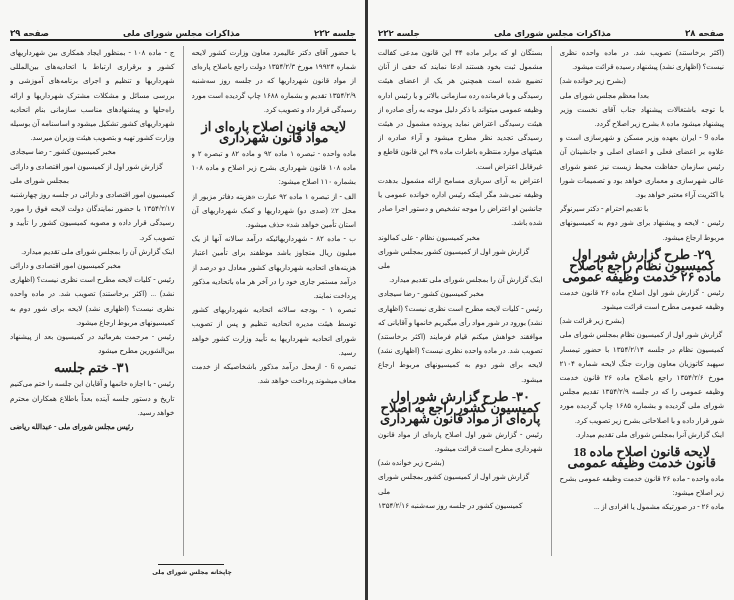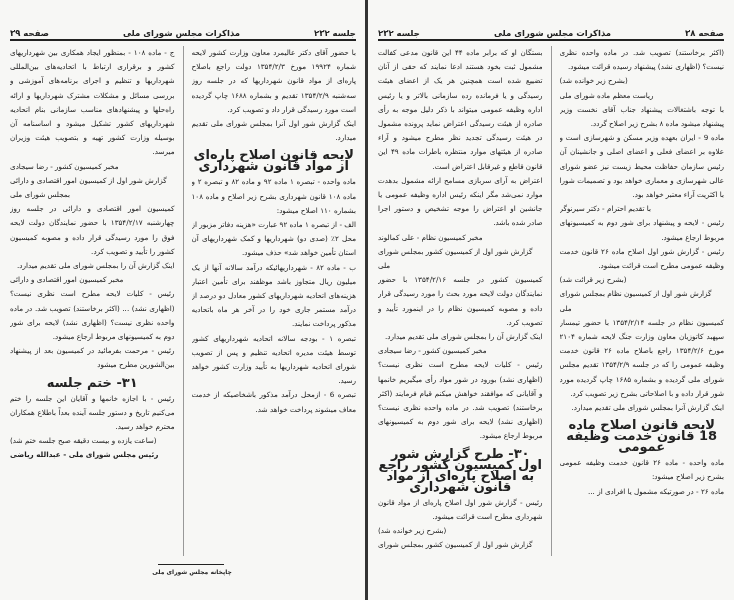--- a/index.html
+++ b/index.html
@@ -8,100 +8,98 @@
   .page{position:absolute;top:0;height:600px;background:#f7f7f5;overflow:hidden;}
   .page.left{left:0;width:366px;}
   .page.right{left:368px;width:366px;}
   .gutter{position:absolute;left:365px;top:0;width:3px;height:600px;background:#333;}
   .header{position:absolute;top:24px;left:10px;right:10px;height:14px;
           border-bottom:2px solid #222;display:flex;justify-content:space-between;align-items:flex-end;
           font-size:8.5px;font-weight:bold;direction:rtl;padding-bottom:1px;}
   .cols{position:absolute;top:46px;left:10px;right:10px;bottom:44px;display:flex;direction:rtl;gap:8px;}
   .col{flex:1;direction:rtl;text-align:justify;font-size:7.2px;line-height:14.2px;overflow:hidden;}
   .colrule{width:1px;background:#999;}
-  p{margin:0;}
+  p{margin:0;font-family:Liberation Serif, serif;}
   .c{text-align:left;}
   .b{font-weight:bold;}
   .h{font-weight:bold;text-align:center;font-size:13px;line-height:11px;margin:4px 0;}
   .footer-rule{position:absolute;left:158px;top:564px;width:66px;height:1px;background:#222;}
   .footer{position:absolute;left:150px;top:568px;width:84px;text-align:center;font-size:6px;font-weight:bold;direction:rtl;}
 </style>
 </head>
 <body>
 
 <div class="page left">
   <div class="header">
     <span>جلسه ۲۳۲</span>
     <span>مذاکرات مجلس شورای ملی</span>
     <span>صفحه ۳۹</span>
   </div>
   <div class="cols">
     <div class="col">
       <p>با حضور آقای دکتر عالیمرد معاون وزارت کشور لایحه شماره ۱۹۹۲۴ مورخ ۱۳۵۴/۲/۳ دولت راجع باصلاح پاره‌ای از مواد قانون شهرداریها که در جلسه روز سه‌شنبه ۱۳۵۴/۲/۹ تقدیم و بشماره ۱۶۸۸ چاپ گردیده است مورد رسیدگی قرار داد و تصویب کرد.</p>
-      <p>اینک گزارش شور اول آنرا بمجلس شورای ملی تقدیم میدارد.</p>
       <p class="h">لایحه قانون اصلاح پاره‌ای از مواد قانون شهرداری</p>
       <p>ماده واحده - تبصره ۱ ماده ۹۲ و ماده ۸۲ و تبصره ۲ و ماده ۱۰۸ قانون شهرداری بشرح زیر اصلاح و ماده ۱۰۸ بشماره ۱۱۰ اصلاح میشود:</p>
       <p>الف - از تبصره ۱ ماده ۹۲ عبارت «هزینه دفاتر مزبور از محل ۲٪ (صدی دو) شهرداریها و کمک شهرداریهای آن استان تأمین خواهد شد» حذف میشود.</p>
       <p>ب - ماده ۸۲ - شهرداریهائیکه درآمد سالانه آنها از یک میلیون ریال متجاوز باشد موظفند برای تأمین اعتبار هزینه‌های اتحادیه شهرداریهای کشور معادل دو درصد از درآمد مستمر جاری خود را در آخر هر ماه باتحادیه مذکور پرداخت نمایند.</p>
       <p>تبصره ۱ - بودجه سالانه اتحادیه شهرداریهای کشور توسط هیئت مدیره اتحادیه تنظیم و پس از تصویب شورای اتحادیه شهرداریها به تأیید وزارت کشور خواهد رسید.</p>
       <p>تبصره 6 - ازمحل درآمد مذکور باشخاصیکه از خدمت معاف میشوند پرداخت خواهد شد.</p>
     </div>
     <div class="colrule"></div>
     <div class="col">
       <p>ج - ماده ۱۰۸ - بمنظور ایجاد همکاری بین شهرداریهای کشور و برقراری ارتباط با اتحادیه‌های بین‌المللی شهرداریها و تنظیم و اجرای برنامه‌های آموزشی و بررسی مسائل و مشکلات مشترک شهرداریها و ارائه راه‌حلها و پیشنهادهای مناسب سازمانی بنام اتحادیه شهرداریهای کشور تشکیل میشود و اساسنامه آن بوسیله وزارت کشور تهیه و بتصویب هیئت وزیران میرسد.</p>
       <p class="c">مخبر کمیسیون کشور - رضا سیجادی</p>
       <p class="c">گزارش شور اول از کمیسیون امور اقتصادی و دارائی بمجلس شورای ملی</p>
       <p>کمیسیون امور اقتصادی و دارائی در جلسه روز چهارشنبه ۱۳۵۴/۲/۱۷ با حضور نمایندگان دولت لایحه فوق را مورد رسیدگی قرار داده و مصوبه کمیسیون کشور را تأیید و تصویب کرد.</p>
       <p>اینک گزارش آن را بمجلس شورای ملی تقدیم میدارد.</p>
       <p class="c">مخبر کمیسیون امور اقتصادی و دارائی</p>
       <p>رئیس - کلیات لایحه مطرح است نظری نیست؟ (اظهاری نشد) ... (اکثر برخاستند) تصویب شد. در ماده واحده نظری نیست؟ (اظهاری نشد) لایحه برای شور دوم به کمیسیونهای مربوط ارجاع میشود.</p>
       <p>رئیس - مرحمت بفرمائید در کمیسیون بعد از پیشنهاد بین‌الشورین مطرح میشود</p>
       <p class="h">۳۱- ختم جلسه</p>
       <p>رئیس - با اجازه خانمها و آقایان این جلسه را ختم می‌کنیم تاریخ و دستور جلسه آینده بعداً باطلاع همکاران محترم خواهد رسید.</p>
-      <p class="c">(ساعت یازده و بیست دقیقه صبح جلسه ختم شد)</p>
       <p class="c b">رئیس مجلس شورای ملی - عبدالله ریاضی</p>
     </div>
   </div>
   <div class="footer-rule"></div>
   <div class="footer">چاپخانه مجلس شورای ملی</div>
 </div>
 
 <div class="gutter"></div>
 
 <div class="page right">
   <div class="header">
     <span>صفحه ۳۸</span>
     <span>مذاکرات مجلس شورای ملی</span>
     <span>جلسه ۲۳۲</span>
   </div>
   <div class="cols">
     <div class="col">
       <p>(اکثر برخاستند) تصویب شد. در ماده واحده نظری نیست؟ (اظهاری نشد) پیشنهاد رسیده قرائت میشود.</p>
       <p class="c">(بشرح زیر خوانده شد)</p>
-      <p class="c">ریاست معظم ماده شورای ملی</p>
+      <p class="c">بعدا معظم مجلس شورای ملی</p>
       <p>با توجه باشتغالات پیشنهاد جناب آقای نخست وزیر پیشنهاد میشود ماده ۸ بشرح زیر اصلاح گردد.</p>
       <p>ماده 9 - ایران بعهده وزیر مسکن و شهرسازی است و علاوه بر اعضای فعلی و اعضای اصلی و جانشینان آن رئیس سازمان حفاظت محیط زیست نیز عضو شورای عالی شهرسازی و معماری خواهد بود و تصمیمات شورا با اکثریت آراء معتبر خواهد بود.</p>
       <p class="c">با تقدیم احترام - دکتر سیرنوگر</p>
       <p>رئیس - لایحه و پیشنهاد برای شور دوم به کمیسیونهای مربوط ارجاع میشود.</p>
+      <p class="h">۲۹- طرح گزارش شور اول کمیسیون نظام راجع باصلاح ماده ۲۶ خدمت وظیفه عمومی</p>
       <p>رئیس - گزارش شور اول اصلاح ماده ۲۶ قانون خدمت وظیفه عمومی مطرح است قرائت میشود.</p>
       <p class="c">(بشرح زیر قرائت شد)</p>
       <p class="c">گزارش شور اول از کمیسیون نظام بمجلس شورای ملی</p>
       <p>کمیسیون نظام در جلسه ۱۳۵۴/۲/۱۴ با حضور تیمسار سپهبد کاتوزیان معاون وزارت جنگ لایحه شماره ۲۱۰۴ مورخ ۱۳۵۴/۲/۶ راجع باصلاح ماده ۲۶ قانون خدمت وظیفه عمومی را که در جلسه ۱۳۵۴/۲/۹ تقدیم مجلس شورای ملی گردیده و بشماره ۱۶۸۵ چاپ گردیده مورد شور قرار داده و با اصلاحاتی بشرح زیر تصویب کرد.</p>
       <p>اینک گزارش آنرا بمجلس شورای ملی تقدیم میدارد.</p>
       <p class="h">لایحه قانون اصلاح ماده 18 قانون خدمت وظیفه عمومی</p>
       <p>ماده واحده - ماده ۲۶ قانون خدمت وظیفه عمومی بشرح زیر اصلاح میشود:</p>
       <p>ماده ۲۶ - در صورتیکه مشمول یا افرادی از ...</p>
     </div>
     <div class="colrule"></div>
     <div class="col">
       <p>بستگان او که برابر ماده ۴۴ این قانون مدعی کفالت مشمول ثبت بخود هستند ادعا نمایند که حقی از آنان تضییع شده است همچنین هر یک از اعضای هیئت رسیدگی و یا فرمانده رده سازمانی بالاتر و یا رئیس اداره وظیفه عمومی میتواند با ذکر دلیل موجه به رأی صادره از هیئت رسیدگی اعتراض نماید پرونده مشمول در هیئت رسیدگی تجدید نظر مطرح میشود و آراء صادره از هیئتهای موارد منتظره باطرات ماده ۴۹ این قانون قاطع و غیرقابل اعتراض است.</p>
-      <p>اعتراض به آرای سربازی مسامح ارائه مشمول بدهدت موارد نمی‌شد مگر اینکه رئیس اداره وظیفه عمومی یا جانشین او اعتراض را موجه تشخیص و دستور اجرا صادر شده باشد.</p>
+      <p>اعتراض به آرای سربازی مسامح ارائه مشمول بدهدت وظیفه نمی‌شد مگر اینکه رئیس اداره خوانده عمومی یا جانشین او اعتراض را موجه تشخیص و دستور اجرا صادر شده باشد.</p>
       <p class="c">مخبر کمیسیون نظام - علی کمالوند</p>
       <p class="c">گزارش شور اول از کمیسیون کشور بمجلس شورای ملی</p>
-      <p>کمیسیون کشور در جلسه ۱۳۵۴/۲/۱۶ با حضور نمایندگان دولت لایحه مورد بحث را مورد رسیدگی قرار داده و مصوبه کمیسیون نظام را در اینمورد تأیید و تصویب کرد.</p>
       <p>اینک گزارش آن را بمجلس شورای ملی تقدیم میدارد.</p>
       <p class="c">مخبر کمیسیون کشور - رضا سیجادی</p>
       <p>رئیس - کلیات لایحه مطرح است نظری نیست؟ (اظهاری نشد) بورود در شور مواد رأی میگیریم خانمها و آقایانی که موافقند خواهش میکنم قیام فرمایند (اکثر برخاستند) تصویب شد. در ماده واحده نظری نیست؟ (اظهاری نشد) لایحه برای شور دوم به کمیسیونهای مربوط ارجاع میشود.</p>
       <p class="h">۳۰- طرح گزارش شور اول کمیسیون کشور راجع به اصلاح پاره‌ای از مواد قانون شهرداری</p>
       <p>رئیس - گزارش شور اول اصلاح پاره‌ای از مواد قانون شهرداری مطرح است قرائت میشود.</p>
       <p class="c">(بشرح زیر خوانده شد)</p>
       <p class="c">گزارش شور اول از کمیسیون کشور بمجلس شورای ملی</p>
       <p class="c">کمیسیون کشور در جلسه روز سه‌شنبه ۱۳۵۴/۲/۱۶</p>
     </div>
   </div>

